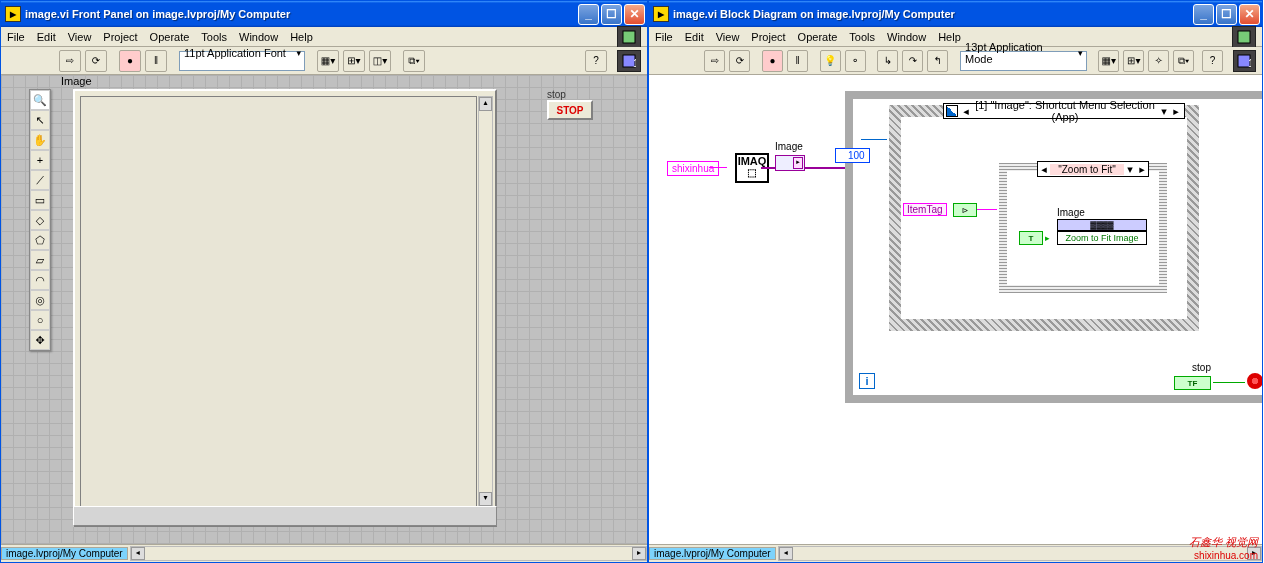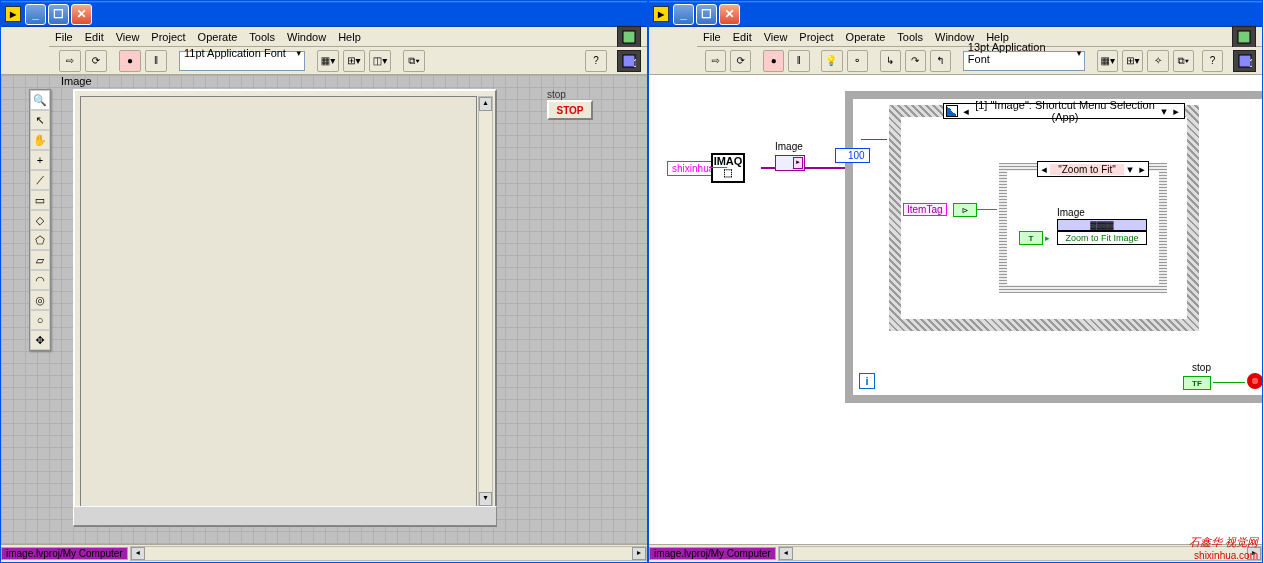--- a/index.html
+++ b/index.html
@@ -5,21 +5,21 @@
 * { box-sizing: border-box; margin: 0; padding: 0; font-family: Tahoma, Arial, sans-serif; font-size: 11px; }
 body { background: #fff; width: 1264px; height: 563px; display: flex; position: relative; }
 .window { display: flex; flex-direction: column; border: 1px solid #0054e3; background: #ece9d8; }
 .titlebar { height: 26px; background: linear-gradient(to bottom, #3d95ff 0%, #0054e3 8%, #0054e3 92%, #003db5 100%); display: flex; align-items: center; padding: 0 2px 0 4px; color: #fff; font-weight: bold; font-size: 12px; }
 .titlebar-icon { width: 16px; height: 16px; background: #ffd800; border: 1px solid #333; margin-right: 4px; display: flex; align-items: center; justify-content: center; font-size: 8px; color: #000; }
 .titlebar-text { flex: 1; text-shadow: 1px 1px 1px rgba(0,0,0,0.5); }
 .titlebar-btns { display: flex; gap: 2px; }
 .tbtn { width: 21px; height: 21px; border-radius: 3px; border: 1px solid #fff; display: flex; align-items: center; justify-content: center; color: #fff; font-weight: bold; font-size: 12px; cursor: pointer; }
 .tbtn.min, .tbtn.max { background: linear-gradient(to bottom, #7ba4e0, #3874c9); }
 .tbtn.close { background: linear-gradient(to bottom, #f4a988, #e14d31); }
-.menubar { height: 20px; background: #ece9d8; display: flex; align-items: center; padding: 0 6px; gap: 12px; border-bottom: 1px solid #aca899; margin-left: 48px; }
+.menubar { height: 20px; background: #ece9d8; display: flex; align-items: center; padding: 0 6px; gap: 12px; border-bottom: 1px solid #aca899; }
 .menu-item { cursor: pointer; text-decoration: underline; text-decoration-color: transparent; }
 .toolbar { height: 28px; background: #ece9d8; display: flex; align-items: center; padding: 0 6px; gap: 4px; border-bottom: 1px solid #aca899; }
 .tbutton { width: 22px; height: 22px; background: #ece9d8; border: 1px solid #aca899; border-radius: 2px; cursor: pointer; display: flex; align-items: center; justify-content: center; font-size: 10px; }
 .font-select { height: 20px; background: #fff; border: 1px solid #7f9db9; padding: 0 18px 16px 4px; display: flex; align-items: center; position: relative; cursor: pointer; }
 .font-select::after { content: '▾'; position: absolute; right: 3px; font-size: 9px; }
 .tool-icon-box { width: 24px; height: 22px; background: #434142; border: 1px solid #222; display: flex; align-items: center; justify-content: center; }
 .tool-icon-box svg { width: 14px; height: 14px; }
 .content-area { flex: 1; background: #b5b5b5; position: relative; overflow: hidden; }
 .content-area.grid-bg { background-color: #c0c0c0; background-image: linear-gradient(#b0b0b0 1px, transparent 1px), linear-gradient(90deg, #b0b0b0 1px, transparent 1px); background-size: 12px 12px; }
 .content-area.white-bg { background: #fff; }
@@ -31,21 +31,21 @@
 .img-canvas { position: absolute; left: 5px; top: 5px; right: 18px; bottom: 18px; background: #e8e5d6; border: 1px solid #808080; }
 .vscroll { position: absolute; right: 2px; top: 5px; width: 15px; bottom: 18px; background: #ece9d8; border: 1px solid #bbb; }
 .vscroll .sbtn { height: 14px; background: #ddd; border: 1px solid #999; font-size: 8px; text-align: center; cursor: pointer; }
 .hscroll { position: absolute; left: 5px; right: 18px; bottom: 2px; height: 15px; background: #ece9d8; border: 1px solid #bbb; display: flex; }
 .hscroll .sbtn { width: 14px; background: #ddd; border: 1px solid #999; font-size: 8px; text-align: center; cursor: pointer; }
 .slider-track { position: absolute; left: 72px; bottom: 2px; width: 424px; height: 20px; background: #d5d5d5; border: 1px solid #fff; border-right-color: #888; border-bottom-color: #888; }
 .stop-box { position: absolute; right: 54px; top: 14px; }
 .stop-label { font-size: 10px; color: #333; }
 .stop-btn { width: 46px; height: 20px; background: #ece9d8; border-top: 2px solid #fff; border-left: 2px solid #fff; border-right: 2px solid #808080; border-bottom: 2px solid #808080; color: #d00; font-weight: bold; cursor: pointer; display: flex; align-items: center; justify-content: center; font-size: 10px; }
 .statusbar { height: 18px; background: #ece9d8; border-top: 1px solid #aca899; display: flex; align-items: center; }
-.status-text { padding: 0 4px; border: 1px solid #aca899; background: #a21caf; font-size: 10px; }
+.status-text { padding: 0 4px; border: 1px solid #aca899; background: #7dd3fc; font-size: 10px; }
 .status-scroll { flex: 1; height: 15px; margin-left: 2px; background: #ece9d8; border: 1px solid #bbb; display: flex; }
 .status-scroll .sbtn { width: 14px; background: #ddd; border: 1px solid #999; font-size: 8px; text-align: center; cursor: pointer; }
 
 .while-loop { position: absolute; left: 196px; top: 16px; width: 432px; height: 312px; border: 8px solid #aaa; background: #fff; }
 .event-struct { position: absolute; left: 36px; top: 6px; width: 310px; height: 226px; }
 .event-border-hatch { position: absolute; inset: 0; background: repeating-linear-gradient(45deg, #999 0, #999 2px, #ddd 2px, #ddd 5px); }
 .event-inner { position: absolute; left: 12px; top: 12px; right: 12px; bottom: 12px; background: #fff; }
 .event-title { position: absolute; left: 54px; top: -2px; right: 14px; height: 16px; background: #fff; border: 1px solid #000; display: flex; align-items: center; font-size: 10px; padding: 0 2px; z-index: 5; }
 .event-title .arrow { width: 12px; text-align: center; cursor: pointer; }
 .event-title .lbl { flex: 1; text-align: center; }
@@ -61,32 +61,33 @@
 .wire { position: absolute; background: #999; }
 .wire.blue { background: #06c; }
 .wire.pink { background: #f0f; }
 .wire.purple { background: #909; }
 .wire.green { background: #0a0; }
 .img-term { position: absolute; width: 30px; height: 16px; border: 1px solid #909; background: #eef; }
 .imaq-node { position: absolute; width: 34px; height: 30px; border: 2px solid #000; background: #fff; text-align: center; font-size: 9px; font-weight: bold; }
 .term-small { position: absolute; width: 24px; height: 14px; border: 1px solid #000; background: #fff; font-size: 8px; display: flex; align-items: center; justify-content: center; }
 .loop-i { position: absolute; left: 6px; bottom: 6px; width: 16px; height: 16px; border: 1px solid #06c; color: #06c; display: flex; align-items: center; justify-content: center; font-weight: bold; }
 .loop-stop { position: absolute; right: 6px; bottom: 6px; width: 16px; height: 16px; border: 2px solid #d00; border-radius: 50%; background: radial-gradient(circle, #f55 40%, #d00 41%); }
-.stop-term { position: absolute; right: 58px; bottom: 5px; width: 28px; height: 14px; border: 1px solid #0a0; background: #cfc; font-size: 8px; display: flex; align-items: center; justify-content: center; color: #060; font-weight: bold; }
+.stop-term { position: absolute; right: 58px; bottom: 5px; width: 37px; height: 14px; border: 1px solid #0a0; background: #cfc; font-size: 8px; display: flex; align-items: center; justify-content: center; color: #060; font-weight: bold; }
 .stop-term-lbl { position: absolute; right: 58px; bottom: 22px; font-size: 10px; }
 .prop-node-lbl { font-size: 9px; color: #000; }
 .watermark { position: absolute; right: 6px; bottom: 2px; font-size: 14px; color: #d00; font-style: italic; font-family: serif; text-align: right; z-index: 100; }
 .watermark .url { font-size: 10px; font-style: normal; }
 </style>
 </head>
 <body>
 
 <div class="window" style="width:648px;height:563px;">
   <div class="titlebar">
     <div class="titlebar-icon">▶</div>
+    <div class="titlebar-text">image.vi Front Panel on image.lvproj/My Computer</div>
     <div class="titlebar-btns">
       <div class="tbtn min">_</div>
       <div class="tbtn max">☐</div>
       <div class="tbtn close">✕</div>
     </div>
   </div>
   <div class="menubar">
     <span class="menu-item">File</span>
     <span class="menu-item">Edit</span>
     <span class="menu-item">View</span>
@@ -169,20 +170,21 @@
       <div class="sbtn">◂</div>
       <div style="flex:1"></div>
       <div class="sbtn">▸</div>
     </div>
   </div>
 </div>
 
 <div class="window" style="width:615px;height:563px;">
   <div class="titlebar">
     <div class="titlebar-icon">▶</div>
+    <div class="titlebar-text">image.vi Block Diagram on image.lvproj/My Computer</div>
     <div class="titlebar-btns">
       <div class="tbtn min">_</div>
       <div class="tbtn max">☐</div>
       <div class="tbtn close">✕</div>
     </div>
   </div>
   <div class="menubar">
     <span class="menu-item">File</span>
     <span class="menu-item">Edit</span>
     <span class="menu-item">View</span>
@@ -206,40 +208,40 @@
     <div class="tbutton" style="background:#fcc">●</div>
     <div class="tbutton">‖</div>
     <div style="width:4px"></div>
     <div class="tbutton">💡</div>
     <div class="tbutton">⚬</div>
     <div style="width:4px"></div>
     <div class="tbutton">↳</div>
     <div class="tbutton">↷</div>
     <div class="tbutton">↰</div>
     <div style="width:4px"></div>
-    <div class="font-select">13pt Application Font</div>
+    <div class="font-select">13pt Application Mode</div>
     <div style="width:4px"></div>
     <div class="tbutton">▦▾</div>
     <div class="tbutton">⊞▾</div>
     <div class="tbutton">✧</div>
     <div class="tbutton">⧉▾</div>
     <div style="flex:1"></div>
     <div class="tbutton">?</div>
     <div class="tool-icon-box" style="margin-left:6px">
         <svg viewBox="0 0 14 14">
           <rect x="1" y="1" width="12" height="12" fill="#88f" stroke="#000"></rect>
           <text x="11" y="13" font-size="7" fill="#fff">1</text>
         </svg>
       </div>
   </div>
   <div class="content-area white-bg">
 
     <div class="pink-const" style="left:18px; top:86px;">shixinhua</div>
 
-    <div class="imaq-node" style="left:62px; top:78px;">
+    <div class="imaq-node" style="left:86px; top:78px;">
       <div>IMAQ</div>
       <div style="font-size:10px">⬚</div>
     </div>
 
     <div style="position:absolute; left:126px; top:66px; font-size:10px;">Image</div>
     <div class="img-term" style="left:126px; top:80px;">
         <div style="position:absolute;right:1px;top:1px;width:10px;height:12px;background:#fdf;border:1px solid #909;font-size:7px;text-align:center">▸</div>
       </div>
 
     <div class="wire pink" style="left:60px; top:92px; width:18px; height:1px;"></div>

